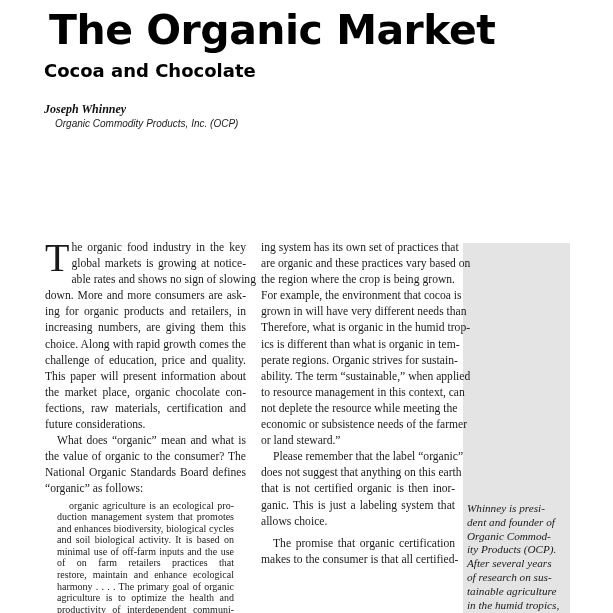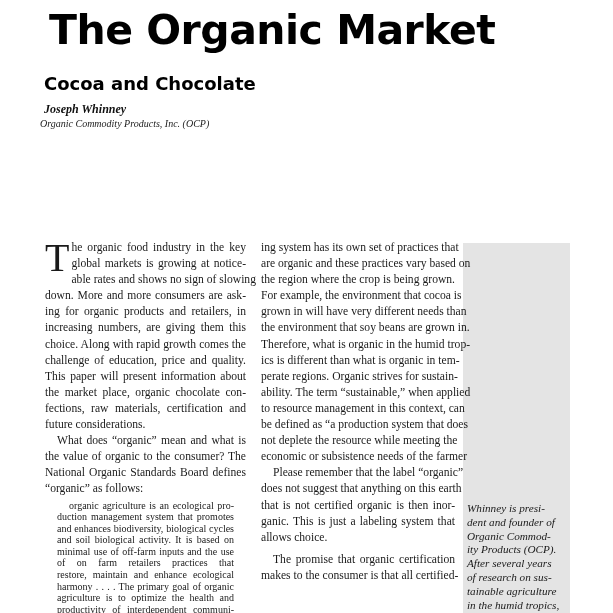--- a/index.html
+++ b/index.html
@@ -8,32 +8,32 @@
       background: #ffffff; position: relative;
       color: #1a1a1a;
     }
     .title {
       position: absolute; left: 49px; top: 10px;
       font-family: "DejaVu Sans", sans-serif; font-weight: bold;
       font-size: 41px; letter-spacing: -0.5px; color: #000;
       line-height: 1; margin: 0; white-space: nowrap;
     }
     .subtitle {
-      position: absolute; left: 44px; top: 75px;
+      position: absolute; left: 44px; top: 62px;
       font-family: "DejaVu Sans", sans-serif; font-weight: bold;
       font-size: 18px; color: #000; line-height: 1; margin: 0; white-space: nowrap;
     }
     .author {
       position: absolute; left: 44px; top: 102px;
       font-family: "Liberation Serif", serif; font-weight: bold; font-style: italic;
       font-size: 12px; color: #111; white-space: nowrap;
     }
     .affil {
-      position: absolute; left: 40px; top: 118px;
-      font-family: Liberation Serif, serif; font-style: italic;
+      position: absolute; left: 55px; top: 118px;
+      font-family: Liberation Sans, sans-serif; font-style: italic;
       font-size: 10px; color: #222; white-space: nowrap;
     }
     .col {
       position: absolute; top: 240px;
       font-family: "Liberation Serif", serif; font-size: 11.6px;
       line-height: 16.1px; color: #1a1a1a;
     }
     .col p { margin: 0; }
     .line { display: block; white-space: nowrap; text-align: justify; text-align-last: justify; }
     .line.last { text-align-last: left; }
@@ -108,29 +108,28 @@
 
 </div>
 
 <div class="col col2">
   <p>
     <span class="line">ing system has its own set of practices that</span>
     <span class="line">are organic and these practices vary based on</span>
     <span class="line">the region where the crop is being grown.</span>
     <span class="line">For example, the environment that cocoa is</span>
     <span class="line">grown in will have very different needs than</span>
-    <span class="line">the environment that soy beans are grown in.</span>
     <span class="line">Therefore, what is organic in the humid trop-</span>
     <span class="line">ics is different than what is organic in tem-</span>
     <span class="line">perate regions. Organic strives for sustain-</span>
     <span class="line">ability. The term “sustainable,” when applied</span>
     <span class="line">to resource management in this context, can</span>
-    <span class="line">be defined as “a production system that does</span>
     <span class="line">not deplete the resource while meeting the</span>
     <span class="line">economic or subsistence needs of the farmer</span>
+    <span class="line last">or land steward.”</span>
   </p>
   <p>
     <span class="line indent">Please remember that the label “organic”</span>
     <span class="line">does not suggest that anything on this earth</span>
     <span class="line">that is not certified organic is then inor-</span>
     <span class="line">ganic. This is just a labeling system that</span>
     <span class="line last">allows choice.</span>
   </p>
   <p style="margin-top:6px;">
     <span class="line indent">The promise that organic certification</span>

